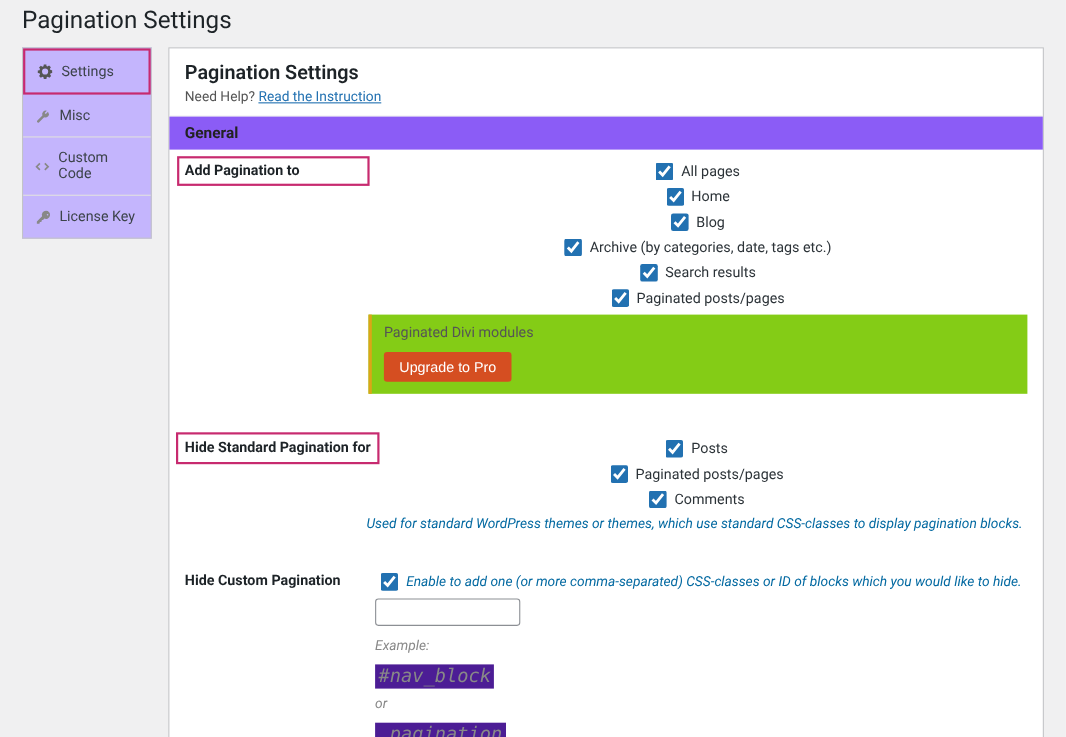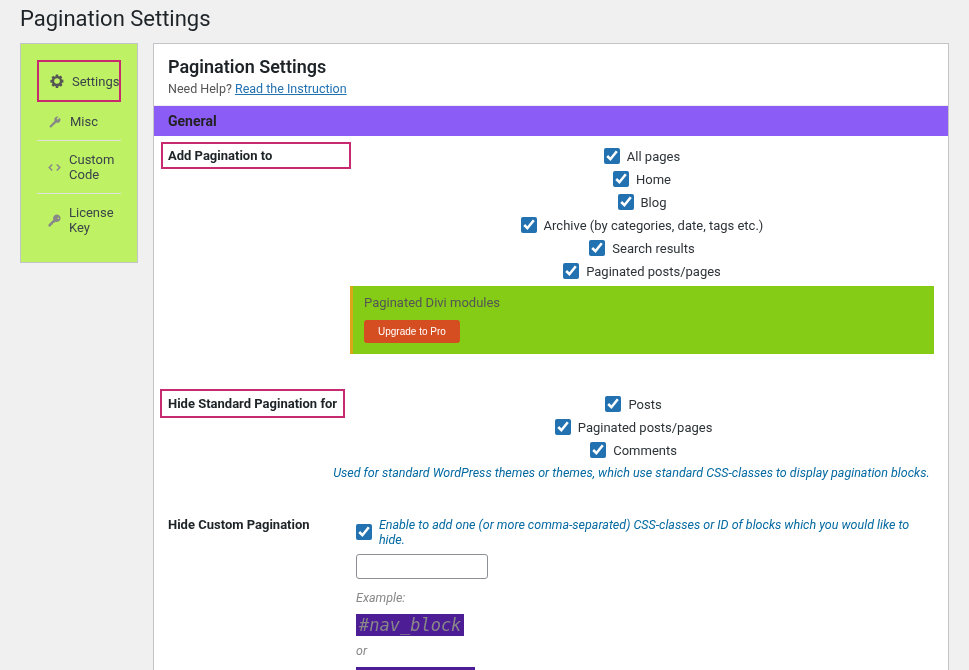--- a/index.html
+++ b/index.html
@@ -23,23 +23,23 @@
 }
 .layout {
   display: flex;
   gap: 15px;
 }
 .sidebar {
   width: 118px;
   flex-shrink: 0;
 }
 .sidebar-box {
-  background: #bef264;
+  background: #c4b5fd;
   border: 1px solid #c3c4c7;
-  padding: 16px;
+  padding: 0;
 }
 .sidebar-item {
   display: flex;
   align-items: center;
   gap: 7px;
   padding: 11px 10px;
   border-bottom: 1px solid #e0e0e0;
   color: #555;
   cursor: pointer;
   position: relative;
@@ -92,21 +92,21 @@
   color: #222;
 }
 .form-table {
   width: 100%;
 }
 .form-row {
   display: flex;
   padding: 12px 14px;
 }
 .form-label-col {
-  width: 188px;
+  width: 173px;
   flex-shrink: 0;
   font-weight: 700;
   font-size: 13px;
   color: #1d2327;
 }
 .form-label-col.highlighted {
   outline: 2px solid #c72a6f;
   outline-offset: -1px;
   padding: 5px 6px;
   margin: -5px 0 0 -6px;
@@ -149,21 +149,21 @@
   font-size: 13px;
   color: #555;
   margin-bottom: 10px;
 }
 .btn-upgrade {
   background: #d54e21;
   color: #fff;
   border: none;
   padding: 6px 14px;
   border-radius: 3px;
-  font-size: 10px;
+  font-size: 13px;
   cursor: pointer;
   text-align: center;
 }
 .help-text {
   font-style: italic;
   color: #0369a1;
   font-size: 12.5px;
   margin-top: 2px;
 }
 .text-input {

